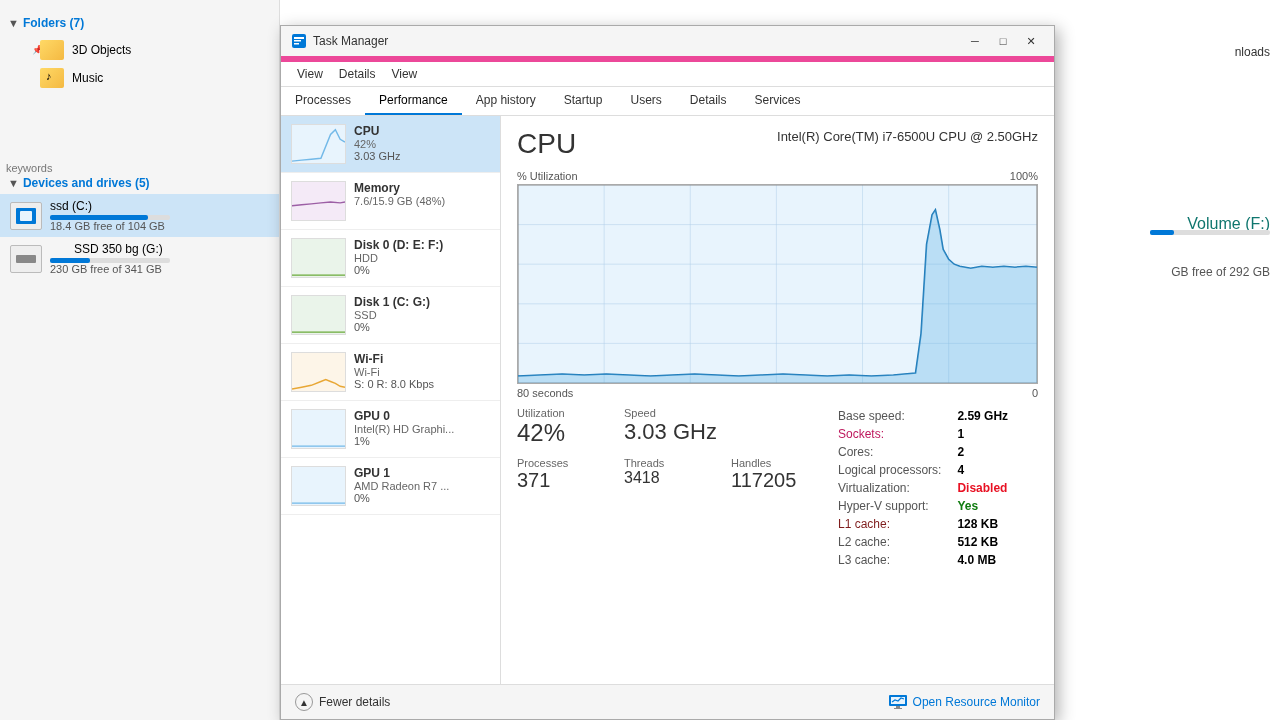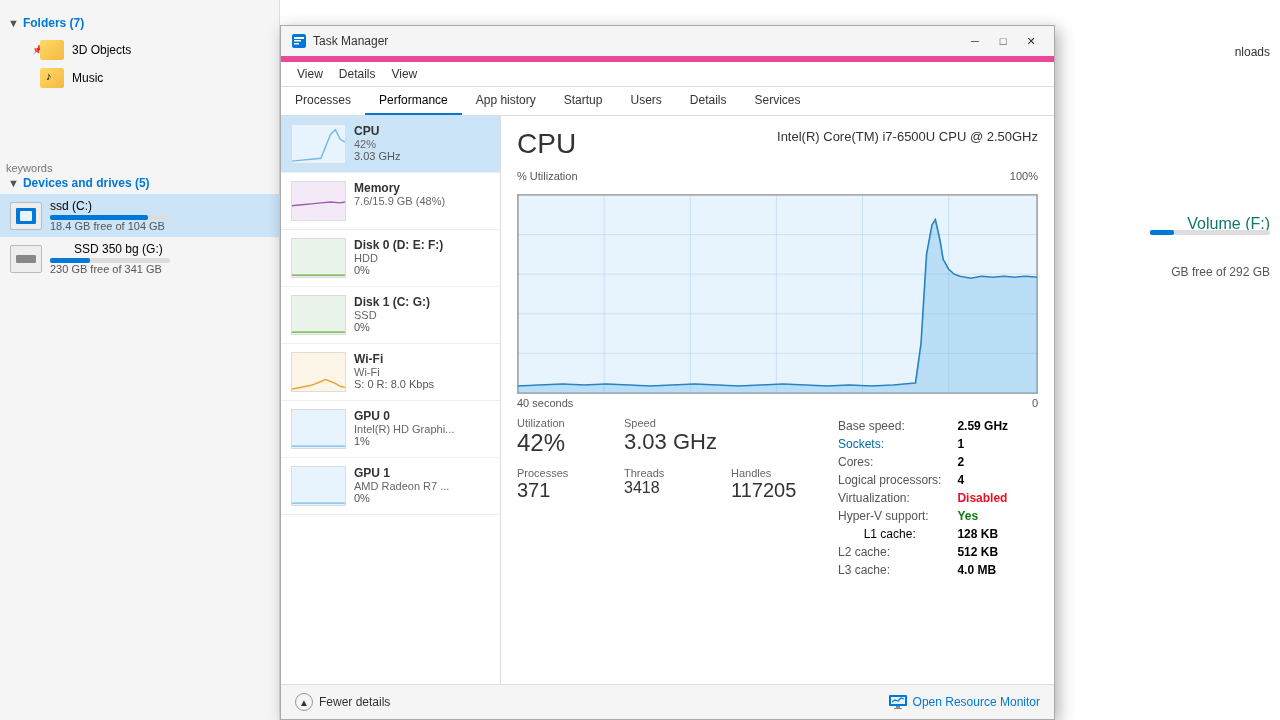--- a/index.html
+++ b/index.html
@@ -251,21 +251,21 @@
     .chart-area {
       position: relative;
       margin-bottom: 8px;
     }
 
     .chart-labels {
       display: flex;
       justify-content: space-between;
       font-size: 11px;
       color: #555;
-      margin-bottom: 12px;
+      margin-bottom: 2px;
     }
 
     .cpu-chart {
       width: 100%;
       height: 200px;
       background: #e8f4fd;
       border: 1px solid #aaa;
       position: relative;
       overflow: hidden;
     }
@@ -554,21 +554,21 @@
 
             <rect width="470" height="200" fill="none" stroke="#888" stroke-width="1"></rect>
 
             <polyline points="0,193 20,192 40,191 60,192 80,191 100,192 120,193 140,192 160,191 180,192 200,193 220,192 240,191 260,192 280,193 300,192 320,193 340,192 350,191 360,190 365,150 370,60 375,30 378,25 382,45 385,65 390,75 395,80 400,82 410,84 420,82 430,83 440,82 450,83 460,82 470,83" fill="none" stroke="#1e7ab8" stroke-width="1.5"></polyline>
 
             <polygon points="0,193 20,192 40,191 60,192 80,191 100,192 120,193 140,192 160,191 180,192 200,193 220,192 240,191 260,192 280,193 300,192 320,193 340,192 350,191 360,190 365,150 370,60 375,30 378,25 382,45 385,65 390,75 395,80 400,82 410,84 420,82 430,83 440,82 450,83 460,82 470,83 470,200 0,200" fill="rgba(100,180,230,0.35)"></polygon>
           </svg>
         </div>
 
         <div class="chart-time-labels">
-          <span>40 seconds</span>
+          <span>80 seconds</span>
           <span>0</span>
         </div>
       </div>
 
       <div style="display:flex;margin-top:8px;gap:10px;">
 
         <div style="flex:1;">
           <div style="display:grid;grid-template-columns:1fr 1fr 1fr;gap:0 10px;">
             <div>
               <div style="font-size:11px;color:#666;">Utilization</div>
@@ -601,41 +601,41 @@
         </div>
 
         <div style="min-width:200px;font-size:12px;">
           <table style="border-collapse:collapse;">
             <tbody>
                 <tr>
               <td style="padding:2px 4px 2px 0;color:#555;white-space:nowrap;">Base speed:</td>
               <td style="padding:2px 0 2px 12px;font-weight:600;">2.59 GHz</td>
             </tr>
             <tr>
-              <td style="padding:2px 4px 2px 0;color:#0369a1;">Sockets:</td>
+              <td style="padding:2px 4px 2px 0;color:#be185d;">Sockets:</td>
               <td style="padding:2px 0 2px 12px;font-weight:600;">1</td>
             </tr>
             <tr>
               <td style="padding:2px 4px 2px 0;color:#555;">Cores:</td>
               <td style="padding:2px 0 2px 12px;font-weight:600;">2</td>
             </tr>
             <tr>
               <td style="padding:2px 4px 2px 0;color:#555;white-space:nowrap;">Logical processors:</td>
               <td style="padding:2px 0 2px 12px;font-weight:600;">4</td>
             </tr>
             <tr>
               <td style="padding:2px 4px 2px 0;color:#555;">Virtualization:</td>
               <td style="padding:2px 0 2px 12px;color:#e81123;font-weight:600;">Disabled</td>
             </tr>
             <tr>
               <td style="padding:2px 4px 2px 0;color:#555;white-space:nowrap;">Hyper-V support:</td>
               <td style="padding:2px 0 2px 12px;color:#107c10;font-weight:600;">Yes</td>
             </tr>
             <tr>
-              <td style="padding:2px 4px 2px 0;color:#000000;text-align:center;">L1 cache:</td>
+              <td style="padding:2px 4px 2px 0;color:#7f1d1d;">L1 cache:</td>
               <td style="padding:2px 0 2px 12px;font-weight:600;">128 KB</td>
             </tr>
             <tr>
               <td style="padding:2px 4px 2px 0;color:#555;">L2 cache:</td>
               <td style="padding:2px 0 2px 12px;font-weight:600;">512 KB</td>
             </tr>
             <tr>
               <td style="padding:2px 4px 2px 0;color:#555;">L3 cache:</td>
               <td style="padding:2px 0 2px 12px;font-weight:600;">4.0 MB</td>
             </tr>

